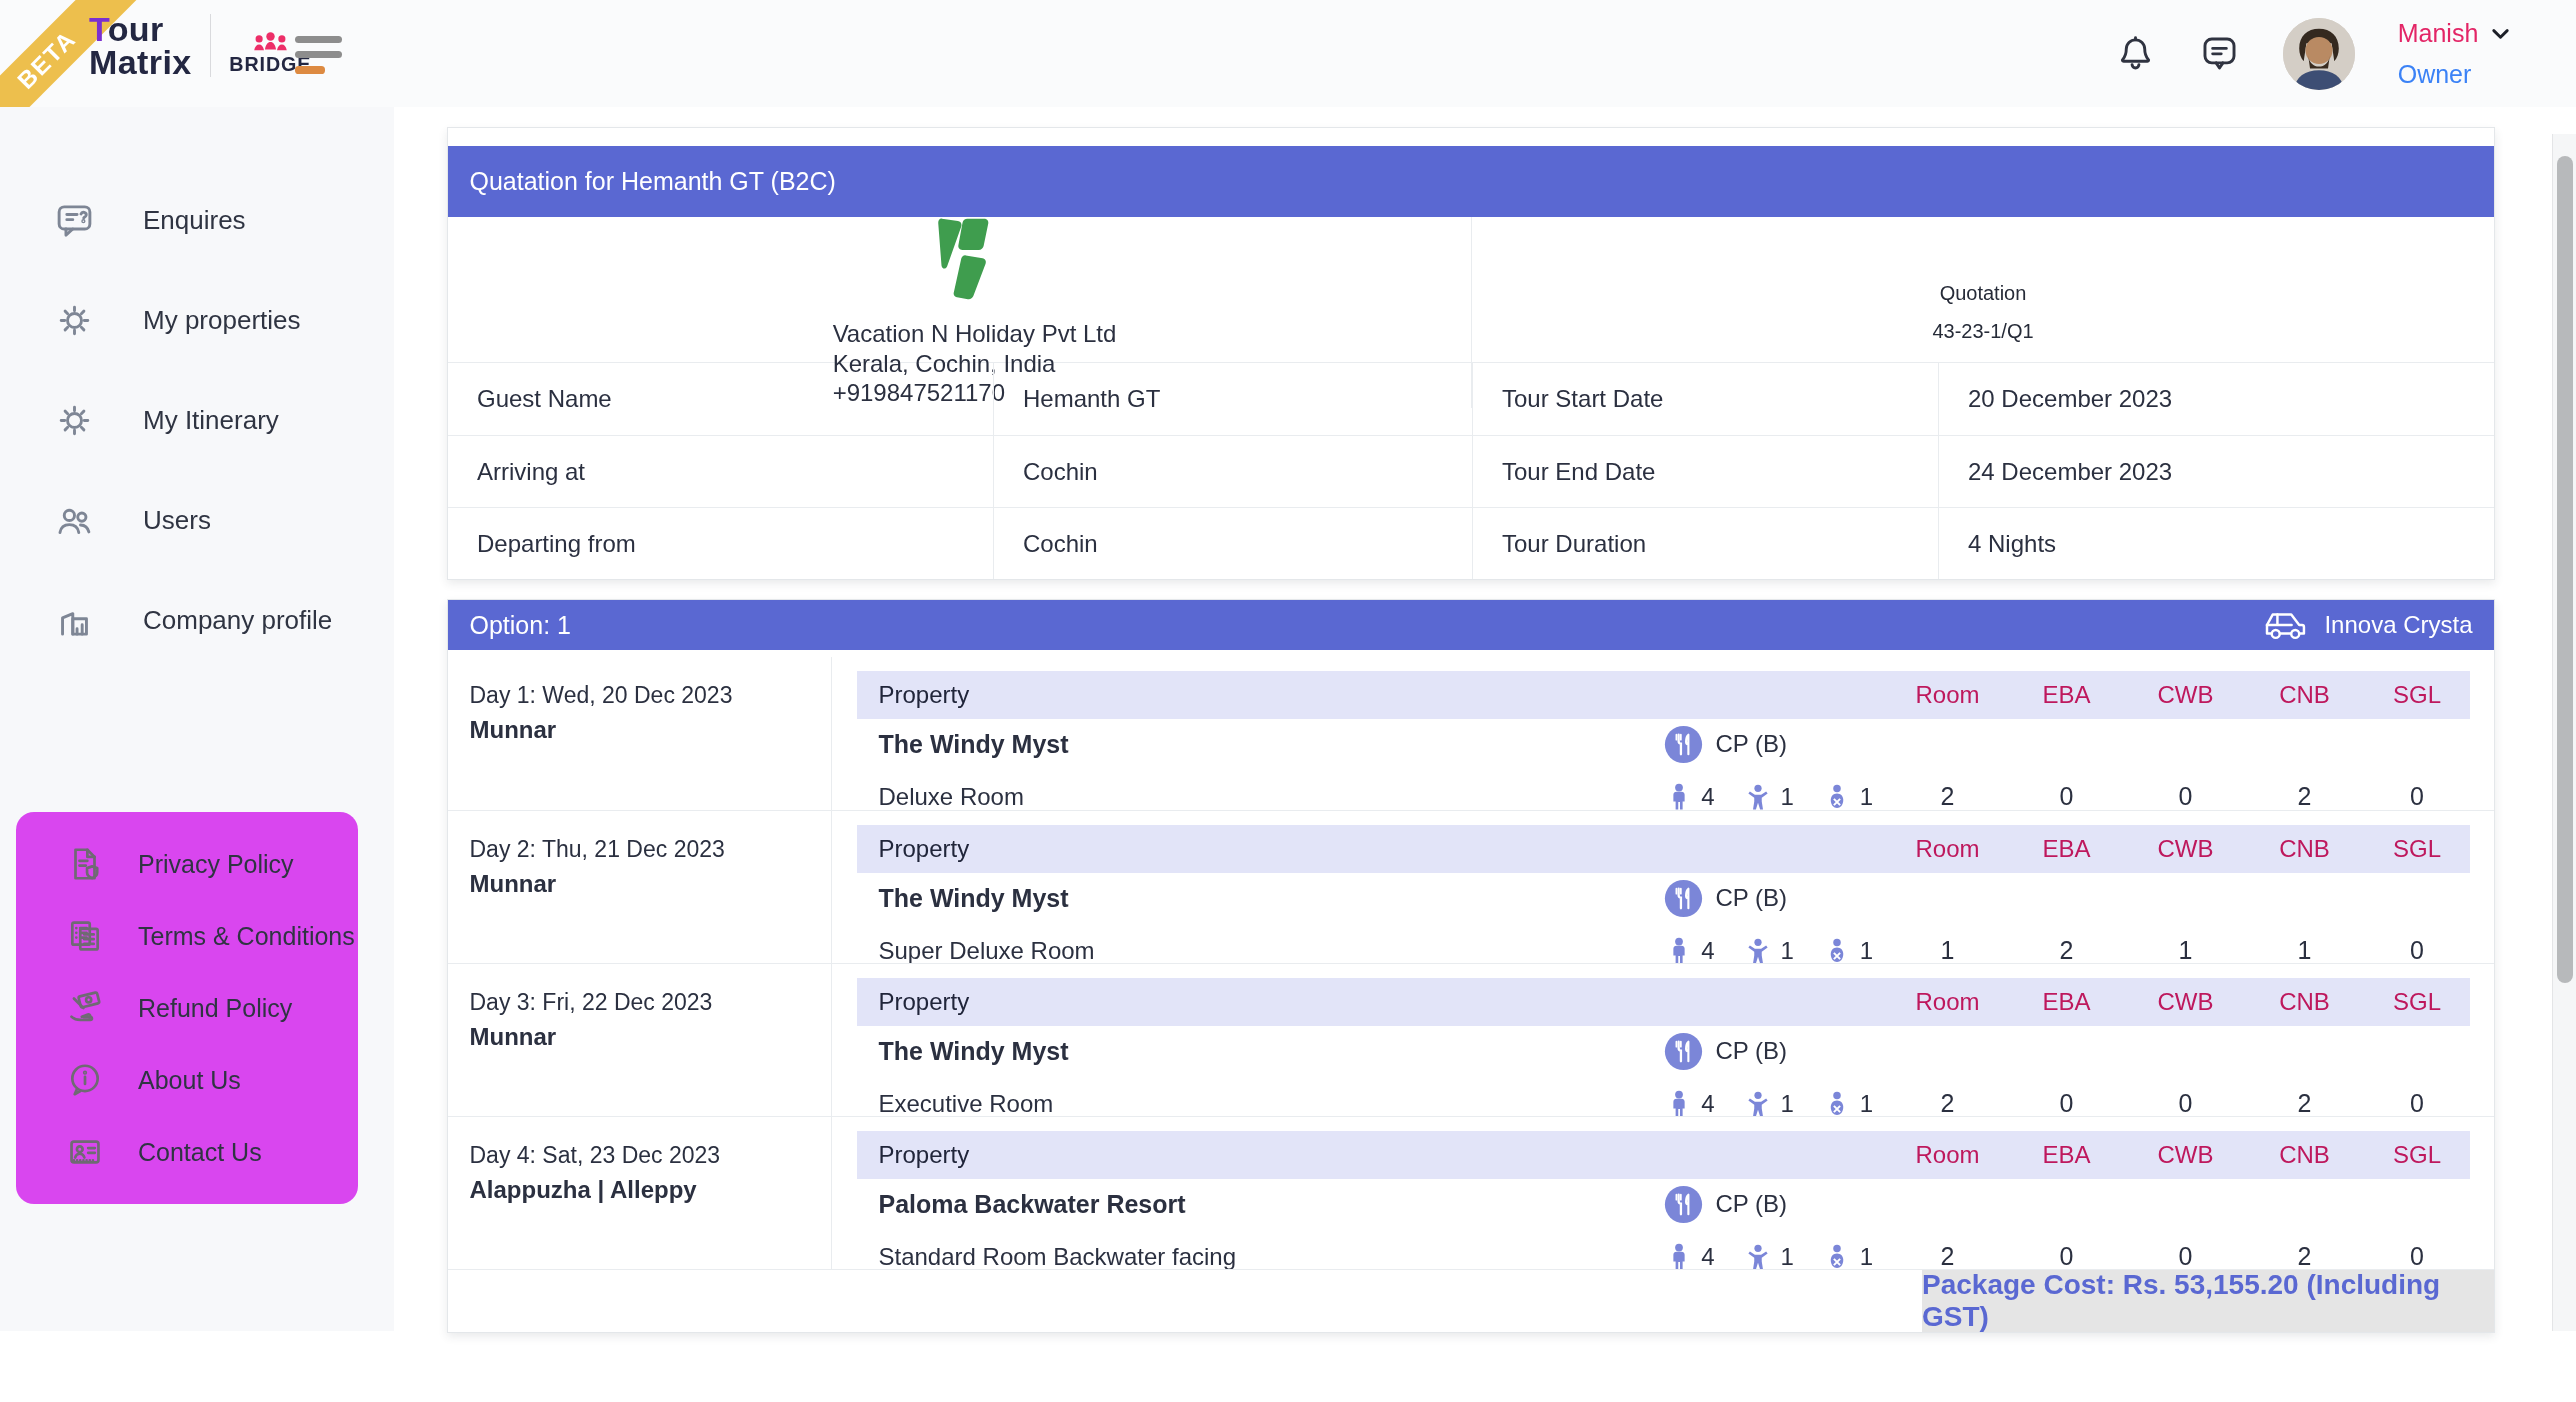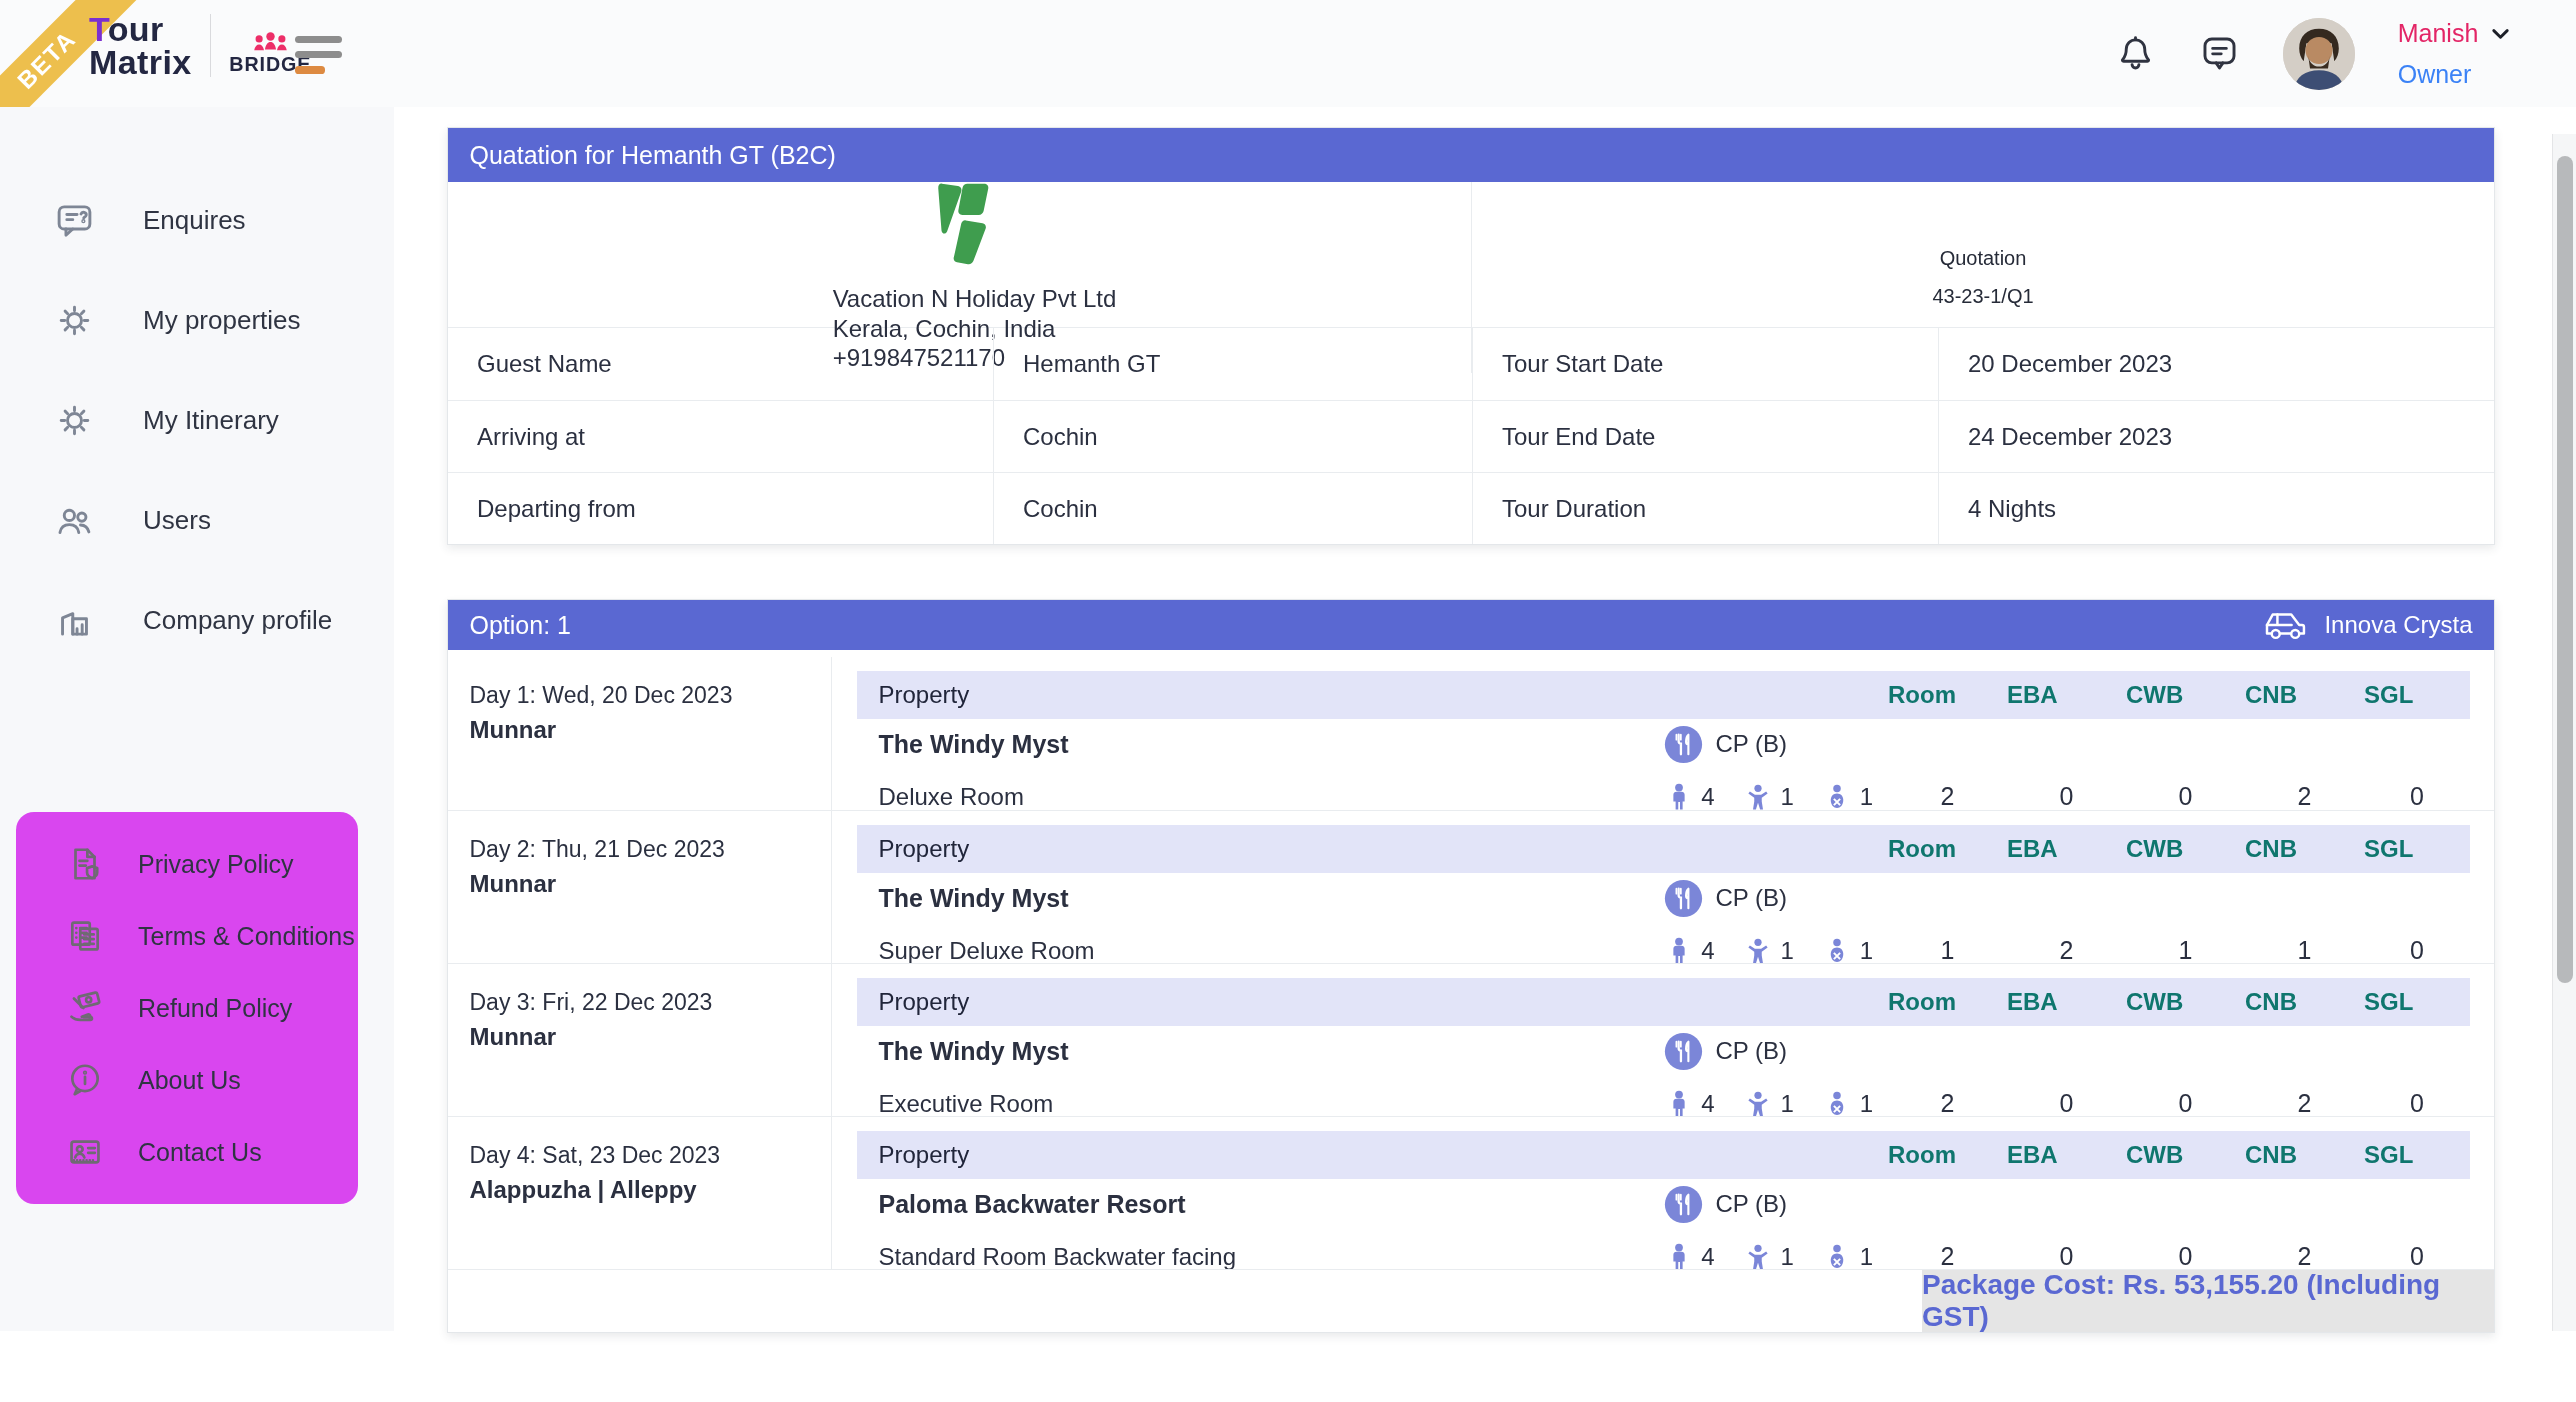--- a/index.html
+++ b/index.html
@@ -40,21 +40,21 @@
   .side-footer .side-item .lbl { font-size:25px; }
 
   
   .card { position:absolute; left:447px; width:2048px; background:#fff; border:0.9px solid #e4e7ea;
     box-shadow:0 3.6px 9px rgba(40,45,60,.10); }
   .ibar { background:#5a68d2; color:#fff; display:flex; align-items:center; justify-content:space-between;
     padding:0 21.5px; font-size:25px; }
 
   
   #quote-card { top:127px; }
-  #quote-card .ibar { height:54px; }
+  #quote-card .ibar { height:71px;margin-top:18px; }
   .company-row { display:grid; grid-template-columns:1023px 1fr; border-bottom:1.8px solid #e9ecef; height:146px; }
   .company-cell { display:flex; align-items:center; gap:18px; padding-left:30px;flex-direction:column; }
   .company-text { font-size:24px; line-height:29.5px; color:#2b3040; }
   .quote-cell { display:flex; flex-direction:column; align-items:center; justify-content:center;
     font-size:20px; line-height:38px; color:#262b38; border-left:0; }
   .detail-row { display:grid; grid-template-columns:545px 479px 466px 1fr; height:72px; }
   .detail-row + .detail-row { border-top:1.8px solid #e9ecef; }
   .detail-row > div { display:flex; align-items:center; padding-left:29px; font-size:24px; color:#2b3040; }
   .detail-row > div + div { border-left:1.8px solid #e9ecef; }
 
@@ -66,21 +66,21 @@
   .days { margin-top:7.2px; }
   .day-row { position:relative; height:153px; }
   .day-row + .day-row { border-top:1.8px solid #e9ecef; }
   .day-left { position:absolute; left:0; top:0; width:384px; height:100%; border-right:1.8px solid #e9ecef; padding:25px 0 0 21.5px; }
   .day-date { font-size:23px; color:#2b3040; }
   .day-location { font-size:24px; font-weight:bold; margin-top:7.2px; }
   .day-main { position:absolute; left:409px; top:14.3px; width:1613px; }
   .phead { height:48px; background:#e2e4f8; display:grid; grid-template-columns:1fr 119px 119px 119px 119px 106px;
     align-items:center; padding-left:21.5px; }
   .ph-label { font-size:24px; color:#20253a; }
-  .ph-col { font-size:24px; font-weight:700; color:#0f766e; }
+  .ph-col { font-size:24px; font-weight:400; color:#be185d; text-align:center; }
   .pbody { display:grid; grid-template-columns:1fr 119px 119px 119px 119px 106px; grid-template-rows:50px 55px; }
   .pcell { grid-row:1 / span 2; padding-left:21.5px; display:grid; grid-template-columns:1fr 224px; grid-template-rows:50px 55px; }
   .pname { align-self:center; font-size:25px; font-weight:600; }
   .meal { align-self:center; display:flex; align-items:center; gap:12.5px; font-size:24px; }
   .meal svg { width:39px; height:39px; }
   .rtype { align-self:center; font-size:24px; }
   .occ { align-self:center; display:flex; align-items:center; gap:7.2px; font-size:24px; color:#2b3040; }
   .occ svg { width:30px; height:38px; color:#7b86d8; }
   .occ .gap { width:14.3px; }
   .vcell { grid-row:2; align-self:center; text-align:center; font-size:25px; }

